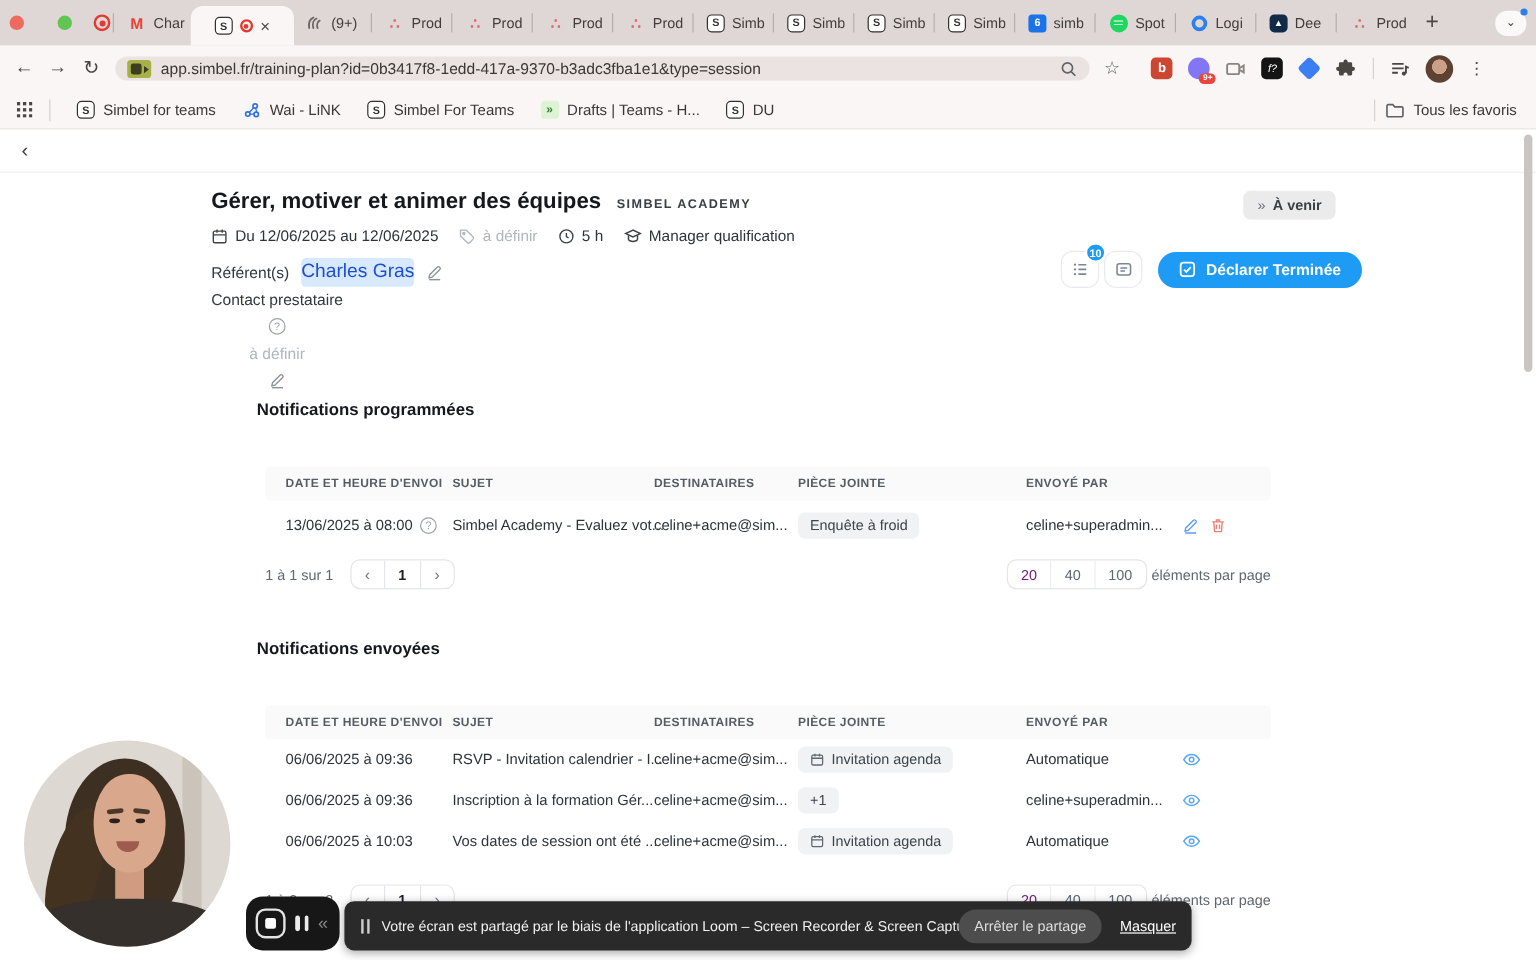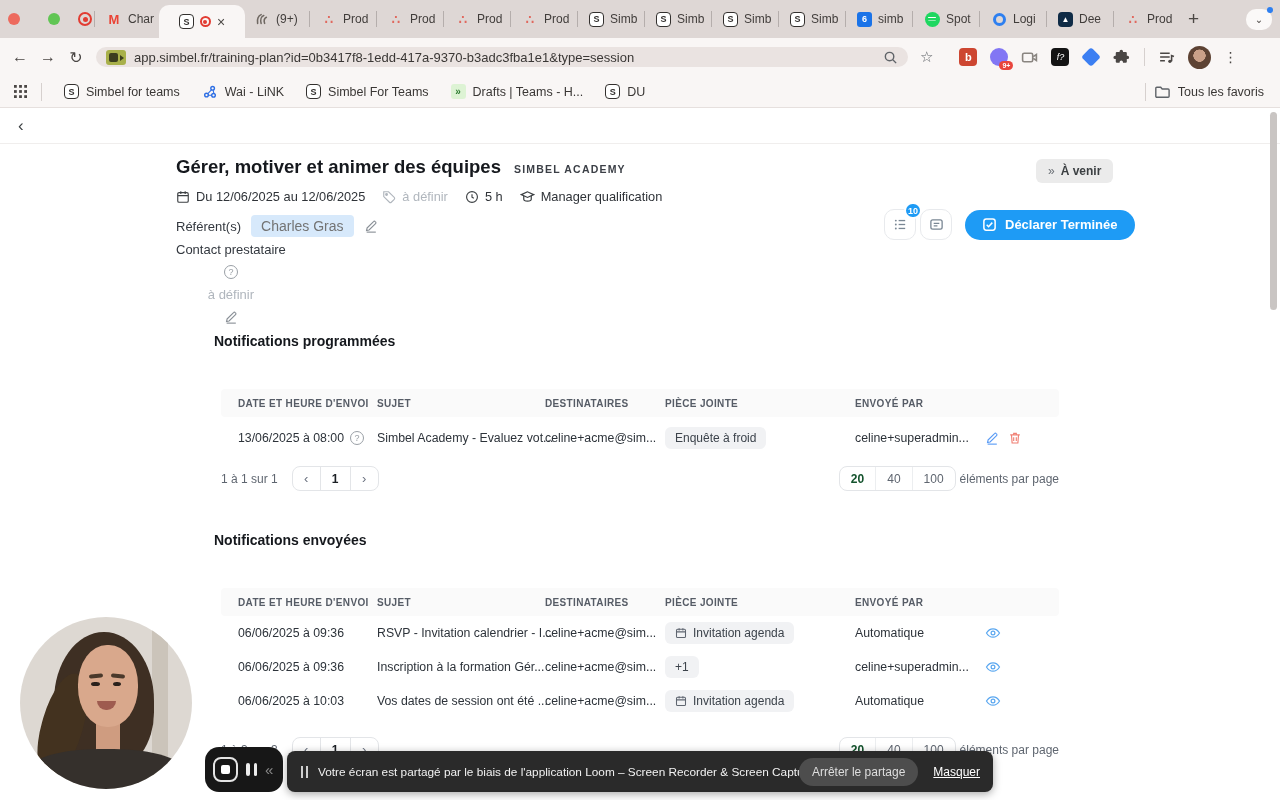--- a/index.html
+++ b/index.html
@@ -74,21 +74,21 @@
   .status-pill { position:absolute; left:1036px; top:51px; background:#ebebeb; border-radius:6px; padding:5px 12px; font-size:12px; font-weight:700; color:#3c4043; display:flex; align-items:center; gap:6px; }
   .status-pill .chev2 { color:#6b7076; font-weight:400; }
 
   .meta-row { position:absolute; left:176px; top:81px; display:flex; align-items:center; gap:17px; font-size:12.8px; color:#2f3338; }
   .mi { display:flex; align-items:center; gap:6px; white-space:nowrap; }
   .mi.grey { color:#b0b6bd; }
   .icn { display:flex; color:#3c4043; }
   .mi.grey .icn { color:#b0b6bd; }
 
   .ref-row { position:absolute; left:176px; top:107px; display:flex; align-items:center; gap:10px; font-size:13px; color:#33383f; }
-  .bluepill { background:#d7e9fb; color:#737373; border-radius:4px; padding:3px 10px; font-size:14px; }
+  .bluepill { background:#d7e9fb; color:#1d4ed8; border-radius:4px; padding:3px 0; font-size:16px; }
   .editic { color:#8a9097; display:flex; }
   .contact-row { position:absolute; left:176px; top:134px; display:flex; align-items:center; gap:8px; font-size:13px; color:#33383f;flex-direction:column; }
   .qmark { width:14px; height:14px; border:1px solid #9aa0a6; border-radius:50%; color:#9aa0a6; font-size:9px; display:flex; align-items:center; justify-content:center; }
   .greytxt { color:#b0b6bd; }
 
   .hdr-actions { position:absolute; left:884px; top:101px; display:flex; align-items:center; }
   .sqbtn { position:relative; width:32px; height:31px; background:#fff; border:1px solid #e8eaed; border-radius:10px; display:flex; align-items:center; justify-content:center; color:#7a8794; }
   .sqbtn + .sqbtn { margin-left:4px; }
   .countbadge { position:absolute; top:-8px; right:-7px; min-width:17px; height:17px; background:#1e9bf5; border:2px solid #fff; border-radius:9px; color:#fff; font-size:9px; font-weight:700; display:flex; align-items:center; justify-content:center; padding:0 2px; }
   .cta { margin-left:13px; height:30px; background:#1e9bf5; border:none; border-radius:16px; color:#fff; font-weight:700; font-size:13px; padding:0 17px; display:flex; align-items:center; gap:8px; font-family:inherit; }
@@ -118,21 +118,21 @@
 
   .pag { position:absolute; left:221px; width:838px; display:flex; align-items:center; font-size:12px; color:#5f6670; }
   .p1 { top:358px; } .p2 { top:629px; }
   .pager { display:flex; align-items:stretch; height:25px; border:1px solid #e3e5e8; border-radius:8px; overflow:hidden; margin-left:14px; background:#fff; }
   .pager > span { display:flex; align-items:center; justify-content:center; }
   .pgchev { width:27px; color:#6b7280; font-size:13px; }
   .pgnum { width:31px; border-left:1px solid #e3e5e8; border-right:1px solid #e3e5e8; color:#1b1f24; font-weight:700; }
   .sizes { display:flex; align-items:stretch; height:25px; border:1px solid #e3e5e8; border-radius:8px; overflow:hidden; margin-left:auto; background:#fff; }
   .sizes > span { display:flex; align-items:center; padding:0 11px; color:#5f6670; }
   .sizes > span + span { border-left:1px solid #eceef0; }
-  .sizes > span.sel { color:#14532d; font-weight:700; }
+  .sizes > span.sel { color:#701a75; font-weight:400; }
   .perpage { margin-left:4px; white-space:nowrap; }
 
   .scrollthumb { position:absolute; right:3px; top:112px; width:7px; height:198px; background:#c9c5c3; border-radius:4px; }
 
   
   .webcam { position:absolute; left:20px; top:617px; width:172px; height:172px; border-radius:50%; overflow:hidden; background:#ddd8d2; z-index:50; }
   .webcam .door { position:absolute; right:14%; top:0; width:9%; height:100%; background:#cbc4ba; }
   .webcam .hairback { position:absolute; left:20%; top:9%; width:58%; height:80%; background:#3e2f23; border-radius:50% 50% 42% 42%; }
   .webcam .hairside { position:absolute; left:13%; top:32%; width:24%; height:62%; background:#43321f; border-radius:48%; transform:rotate(16deg); }
   .webcam .neck { position:absolute; left:44%; top:58%; width:14%; height:22%; background:#cf9c80; }

